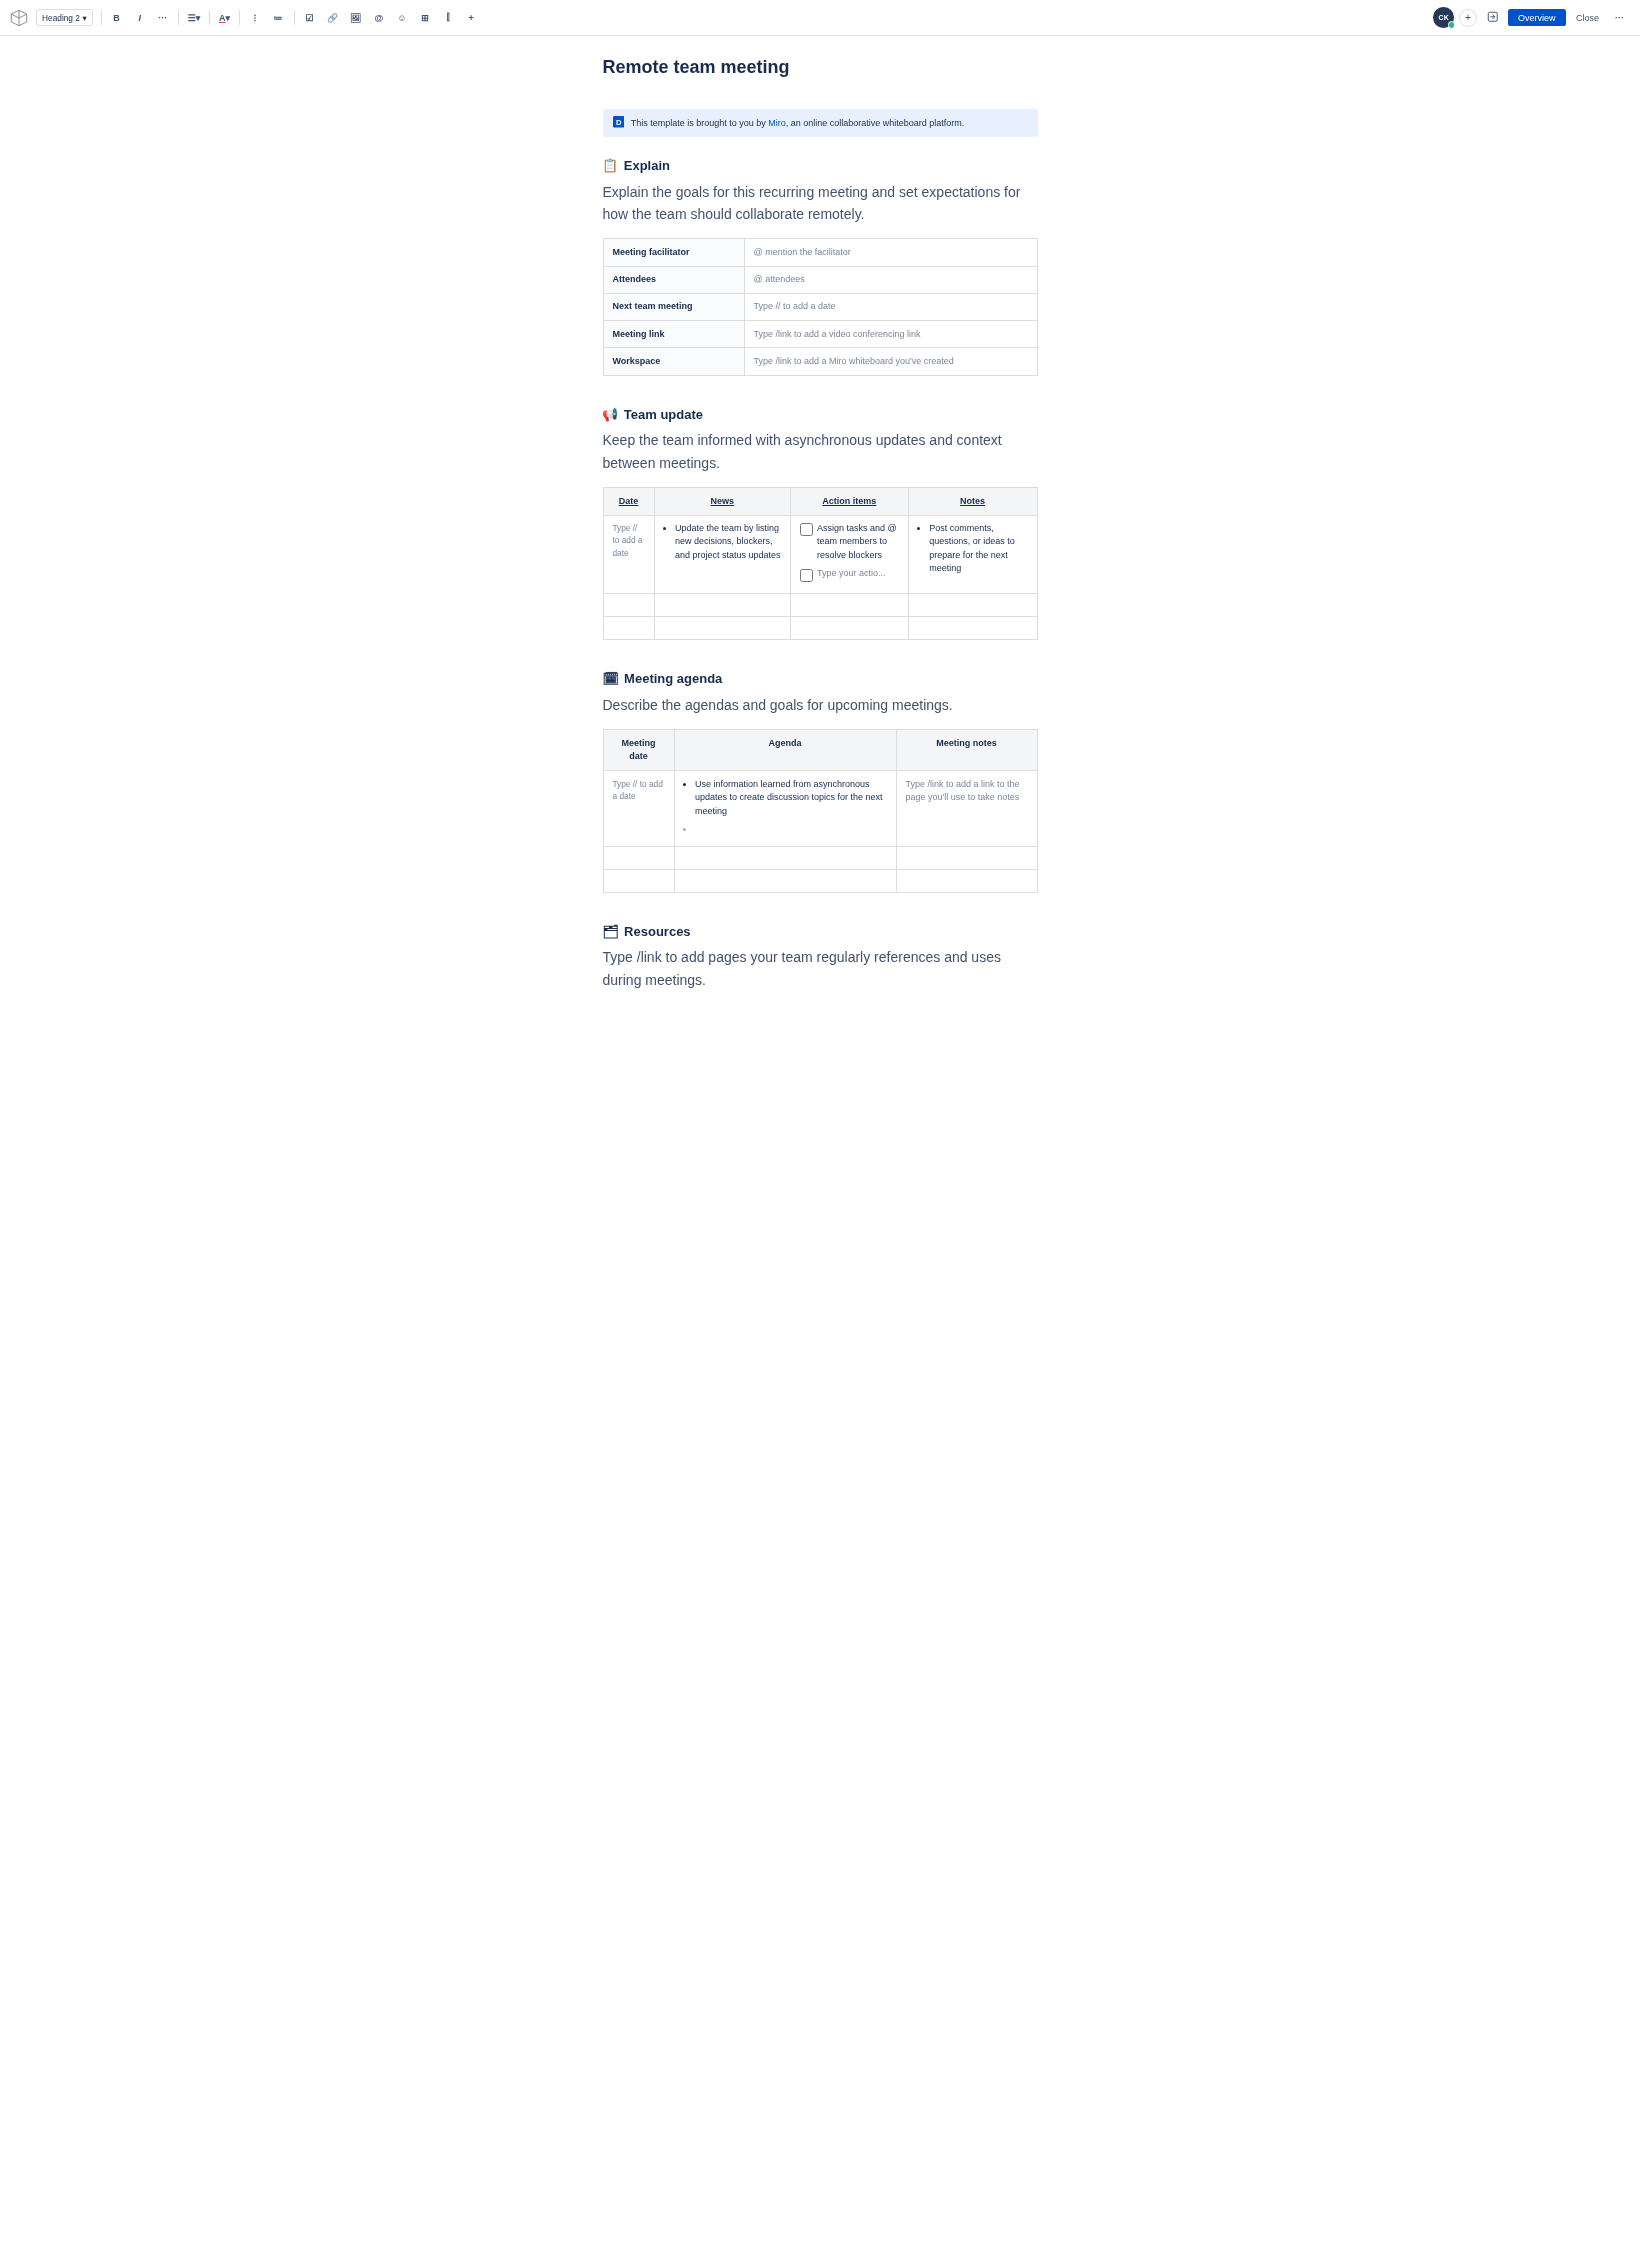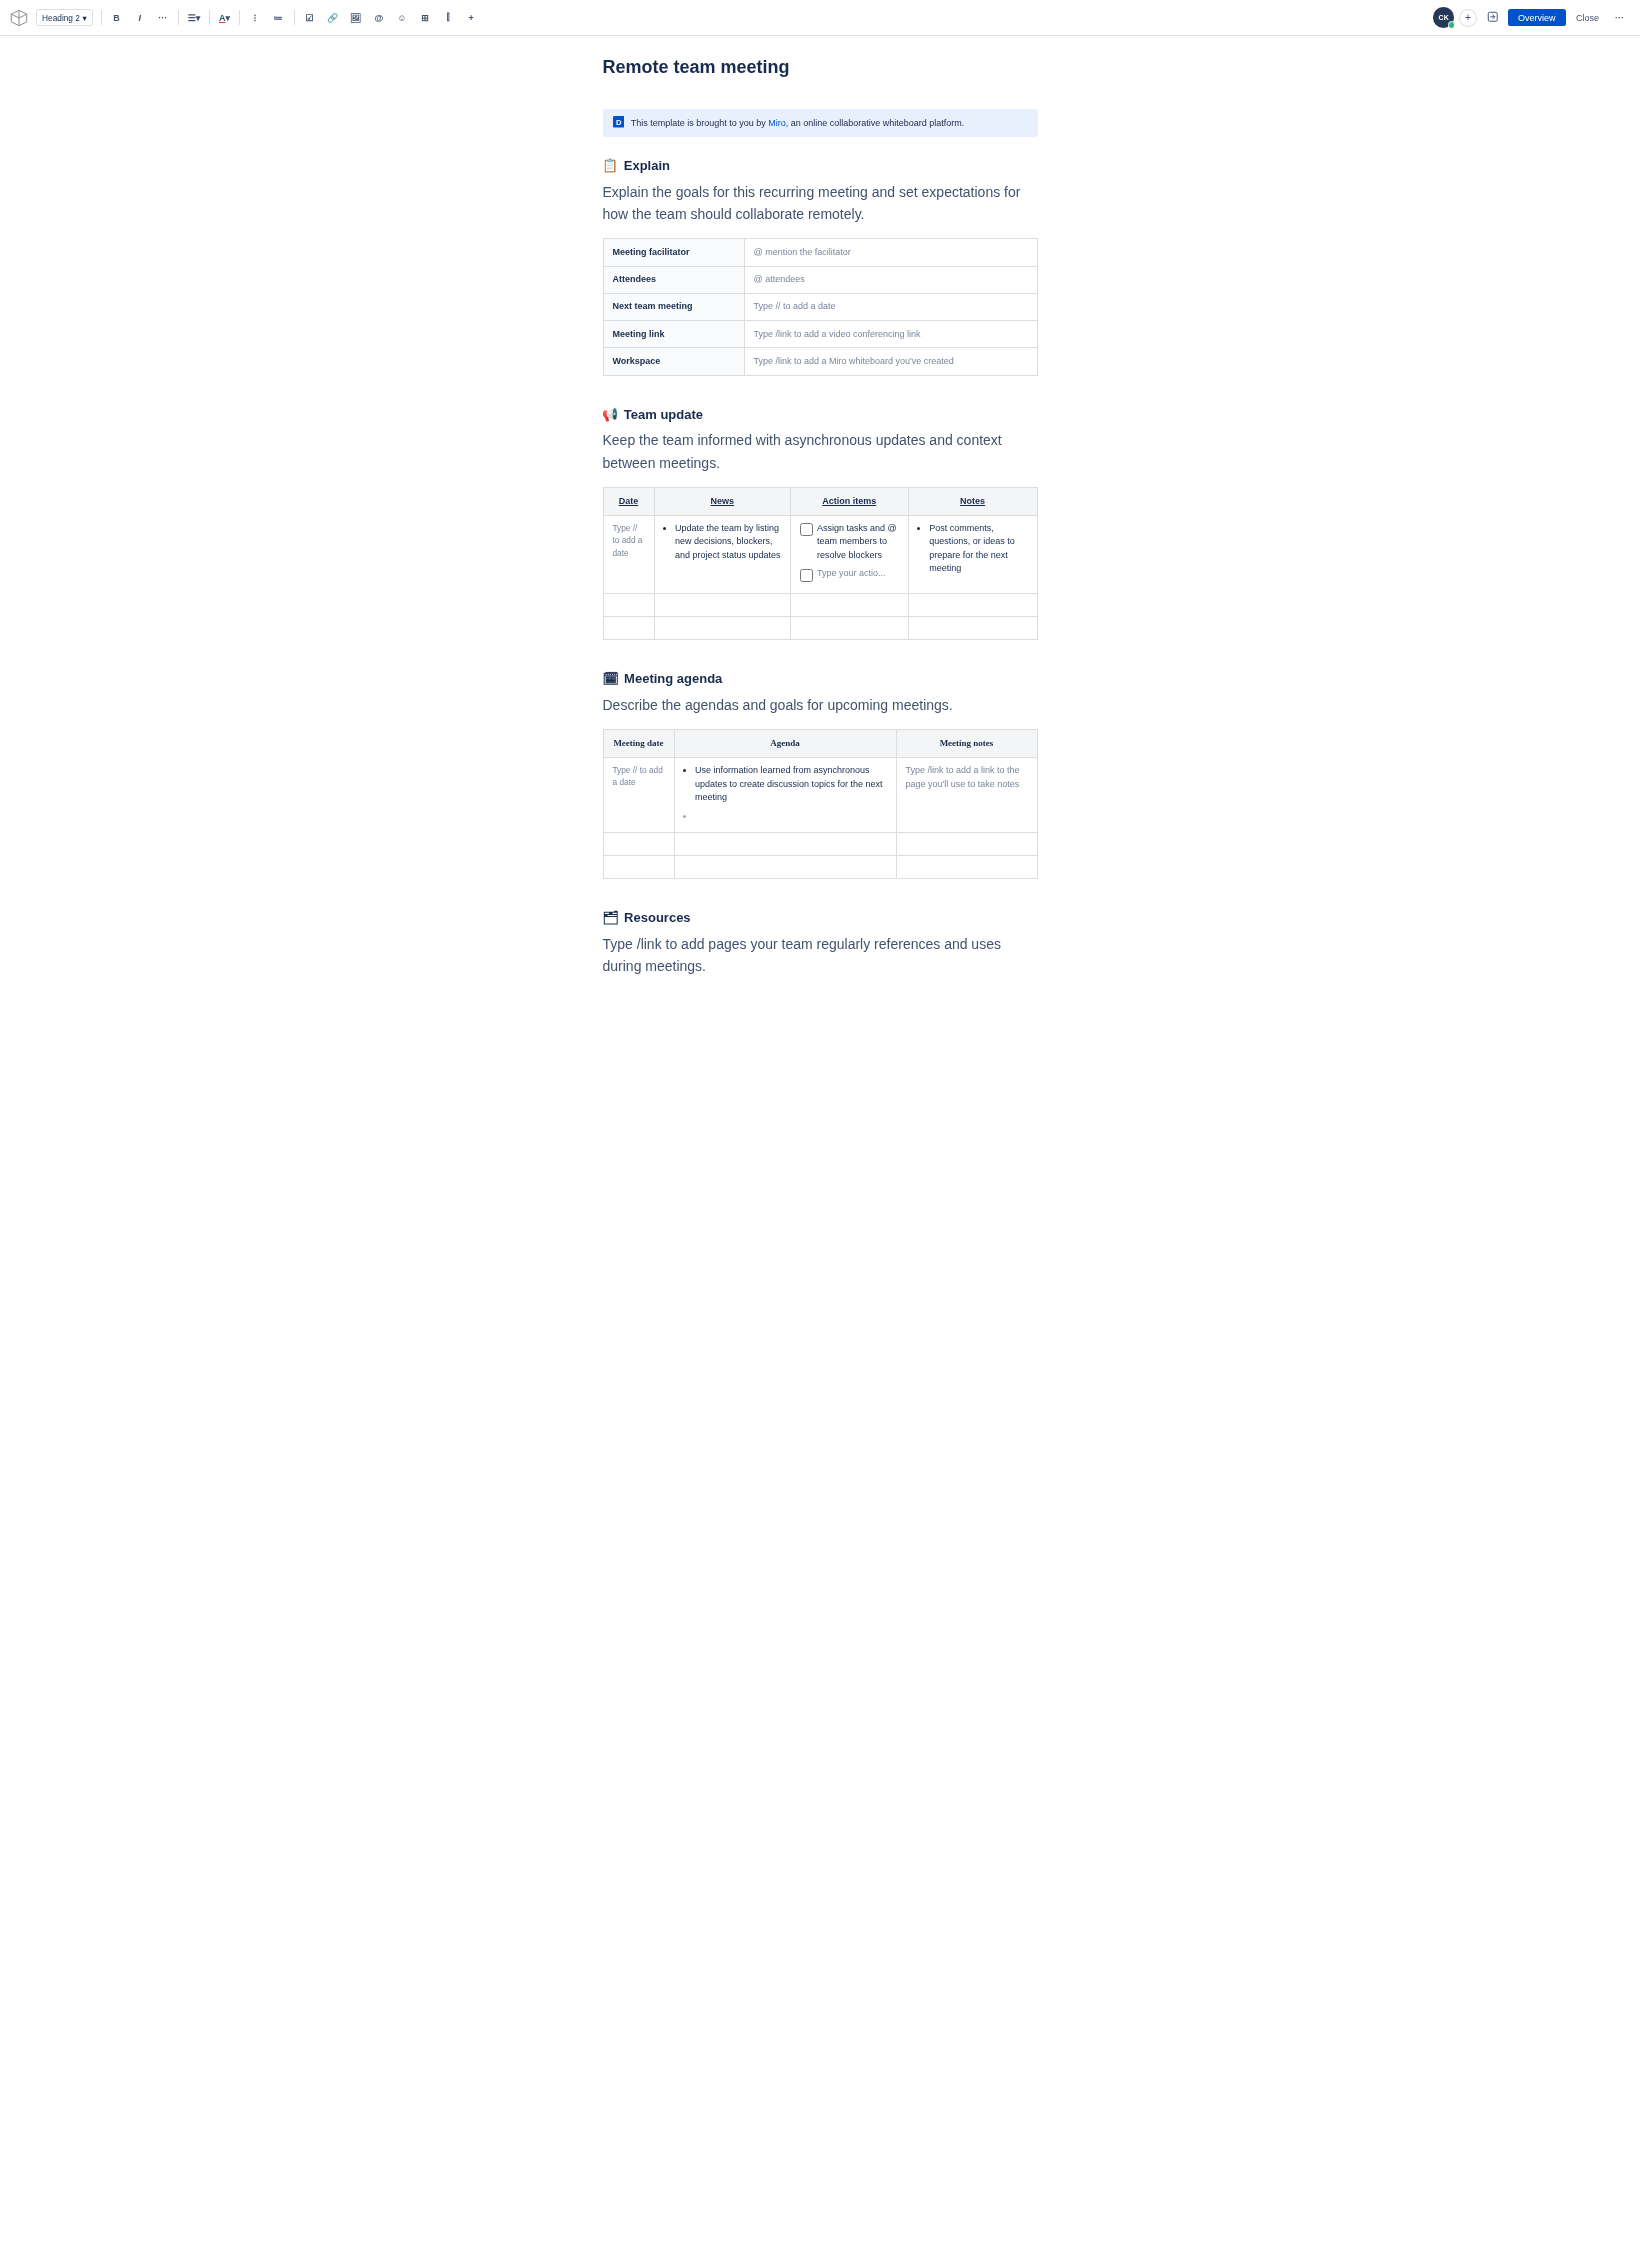--- a/index.html
+++ b/index.html
@@ -218,21 +218,21 @@
       margin-bottom: 5.1px;
     }
     .checkbox-item input[type="checkbox"] {
       margin-top: 1.3px;
       flex-shrink: 0;
     }
     .checkbox-label { color: #172b4d; }
     .checkbox-placeholder { color: #7a869a; }
 
     
-    .agenda-table th { background: #f4f5f7; font-family: Liberation Serif, serif; }
+    .agenda-table th { background: #f4f5f7; }
     .agenda-table .meeting-date-cell { width: 64px; color: #7a869a; font-size: 8.3px; }
 
     
     .empty-row td { height: 23px; }
   </style>
 </head>
 <body>
 
 <div class="toolbar">
 

